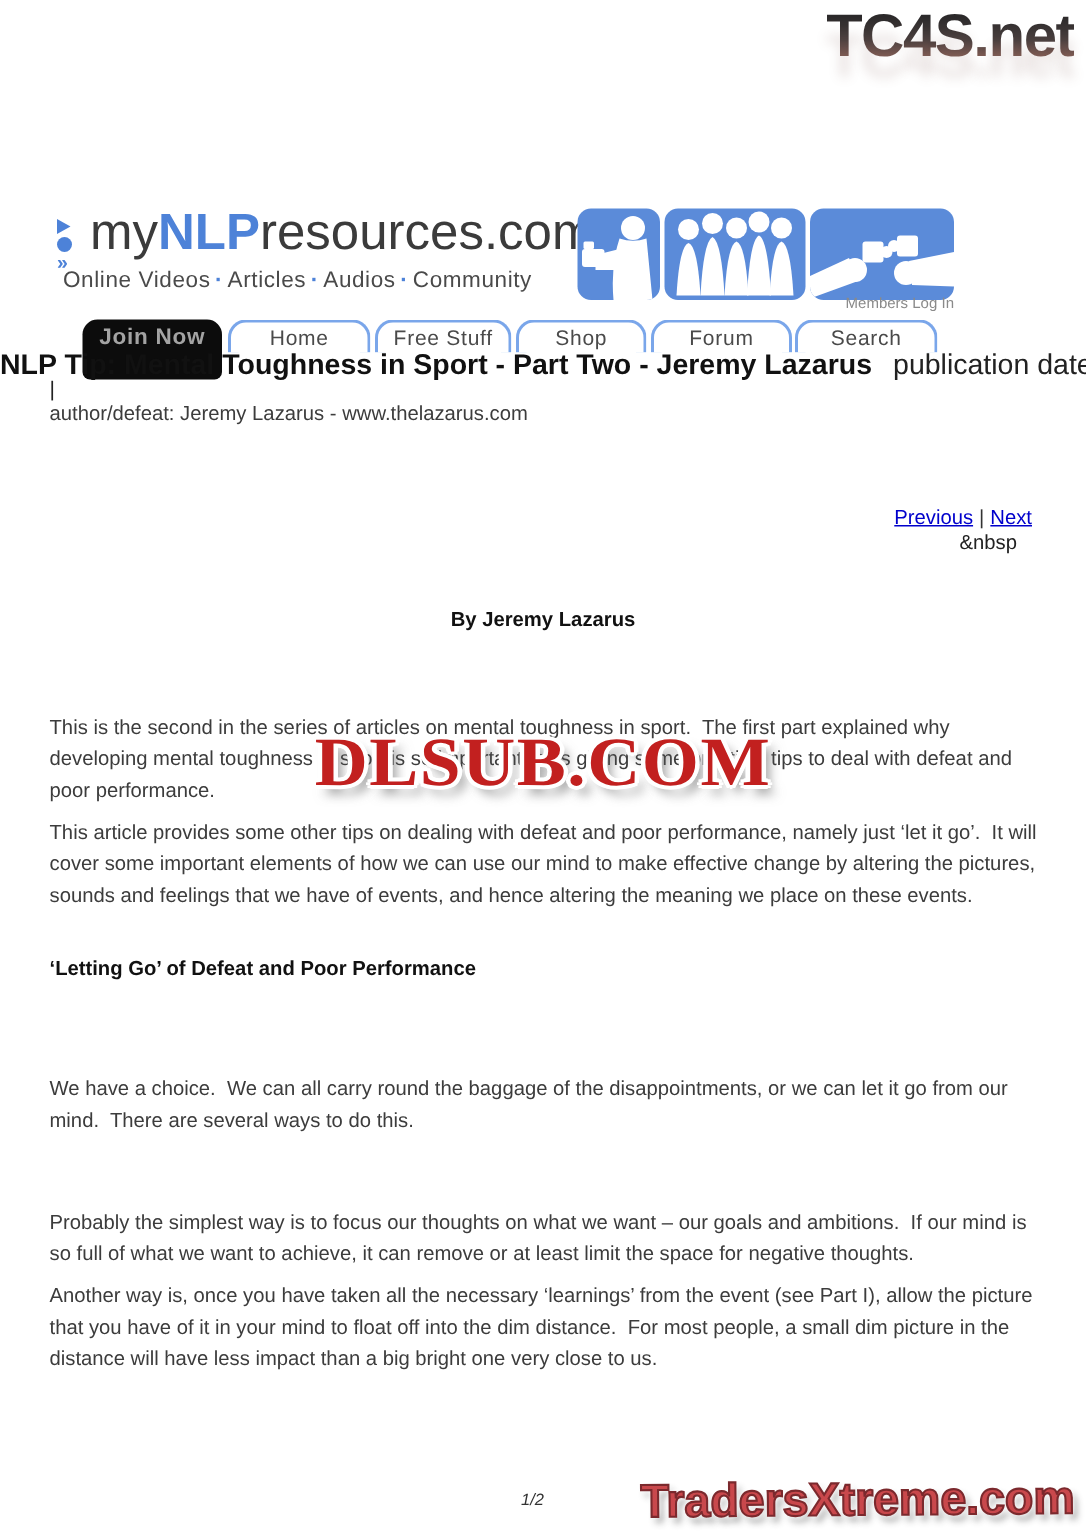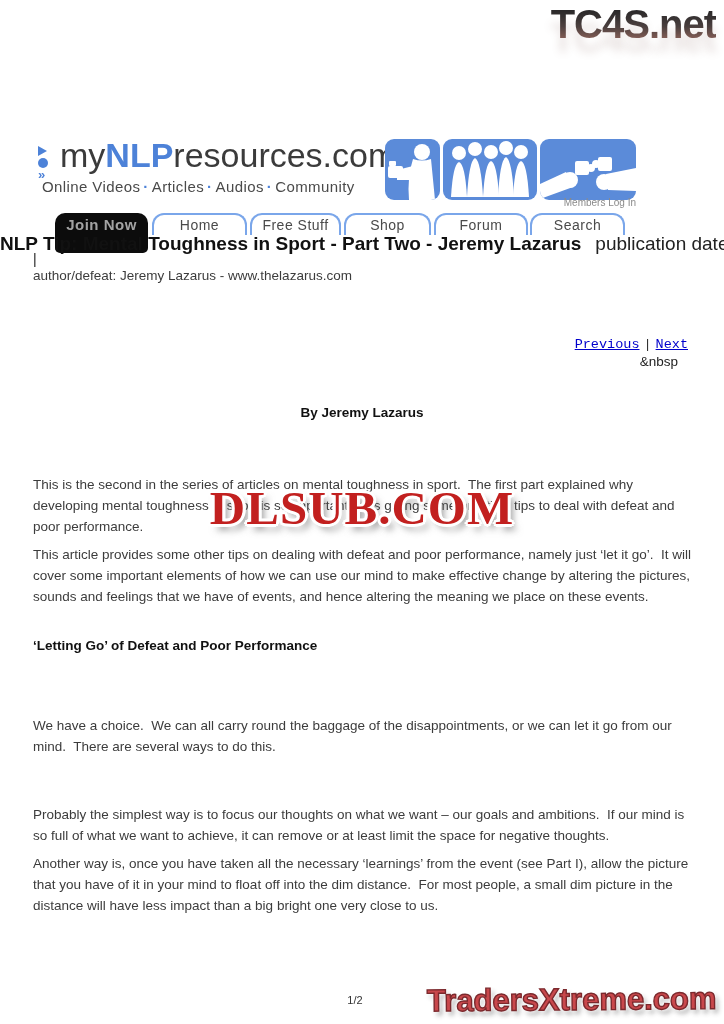--- a/index.html
+++ b/index.html
@@ -58,31 +58,31 @@
   .tab-free{left:250px;width:91px;}
   .tab-shop{left:344px;width:87px;}
   .tab-forum{left:434px;width:94px;}
   .tab-search{left:530px;width:95px;}
   
   .title-line{position:absolute;left:0;top:233px;width:672px;text-align:center;font-size:19px;color:#111;white-space:nowrap;}
   .title-line .t-bold{font-weight:bold;}
   .title-line .t-pub{font-weight:normal;color:#222;margin-left:14px;}
   .pipe{position:absolute;left:33px;top:251px;font-size:14px;color:#222;}
   .author{position:absolute;left:33px;top:268px;font-size:13.5px;color:#3c3c3c;}
-  .pager{position:absolute;right:36px;top:337px;font-size:13.5px;font-family:Liberation Mono, monospace;}
+  .pager{position:absolute;right:36px;top:337px;font-size:13.5px;}
   .pager a{color:#0000cc;text-decoration:underline;cursor:pointer;}
   .pager .psep{color:#333;margin:0 4px;}
   .nbsp-line{position:absolute;right:46px;top:354px;font-size:13.5px;color:#222;text-align:right;}
   .byline{position:absolute;left:0;top:405px;width:724px;text-align:center;font-weight:bold;font-size:13.5px;color:#111;}
   .para{position:absolute;left:33px;width:659px;font-size:13.5px;line-height:21px;color:#3c3c3c;white-space:pre-wrap;margin:0;}
   .p1{top:474px;} .p2{top:544px;}
   .subhead{position:absolute;left:33px;top:638px;font-size:13.5px;font-weight:bold;color:#111;}
   .p3{top:715px;} .p4{top:784px;margin-top:20px;} .p5{top:853px;}
   
-  .page-num{position:absolute;left:0;top:994px;width:710px;text-align:center;font-size:11px;color:#333;}
+  .page-num{position:absolute;left:0;top:994px;width:710px;text-align:center;font-size:11px;font-style:italic;color:#333;}
 </style>
 </head>
 <body>
 
 <div class="page">
 
   <div class="wm-top">TC4S.net</div>
 
   <div class="logo">
     <div class="logo-icon">

